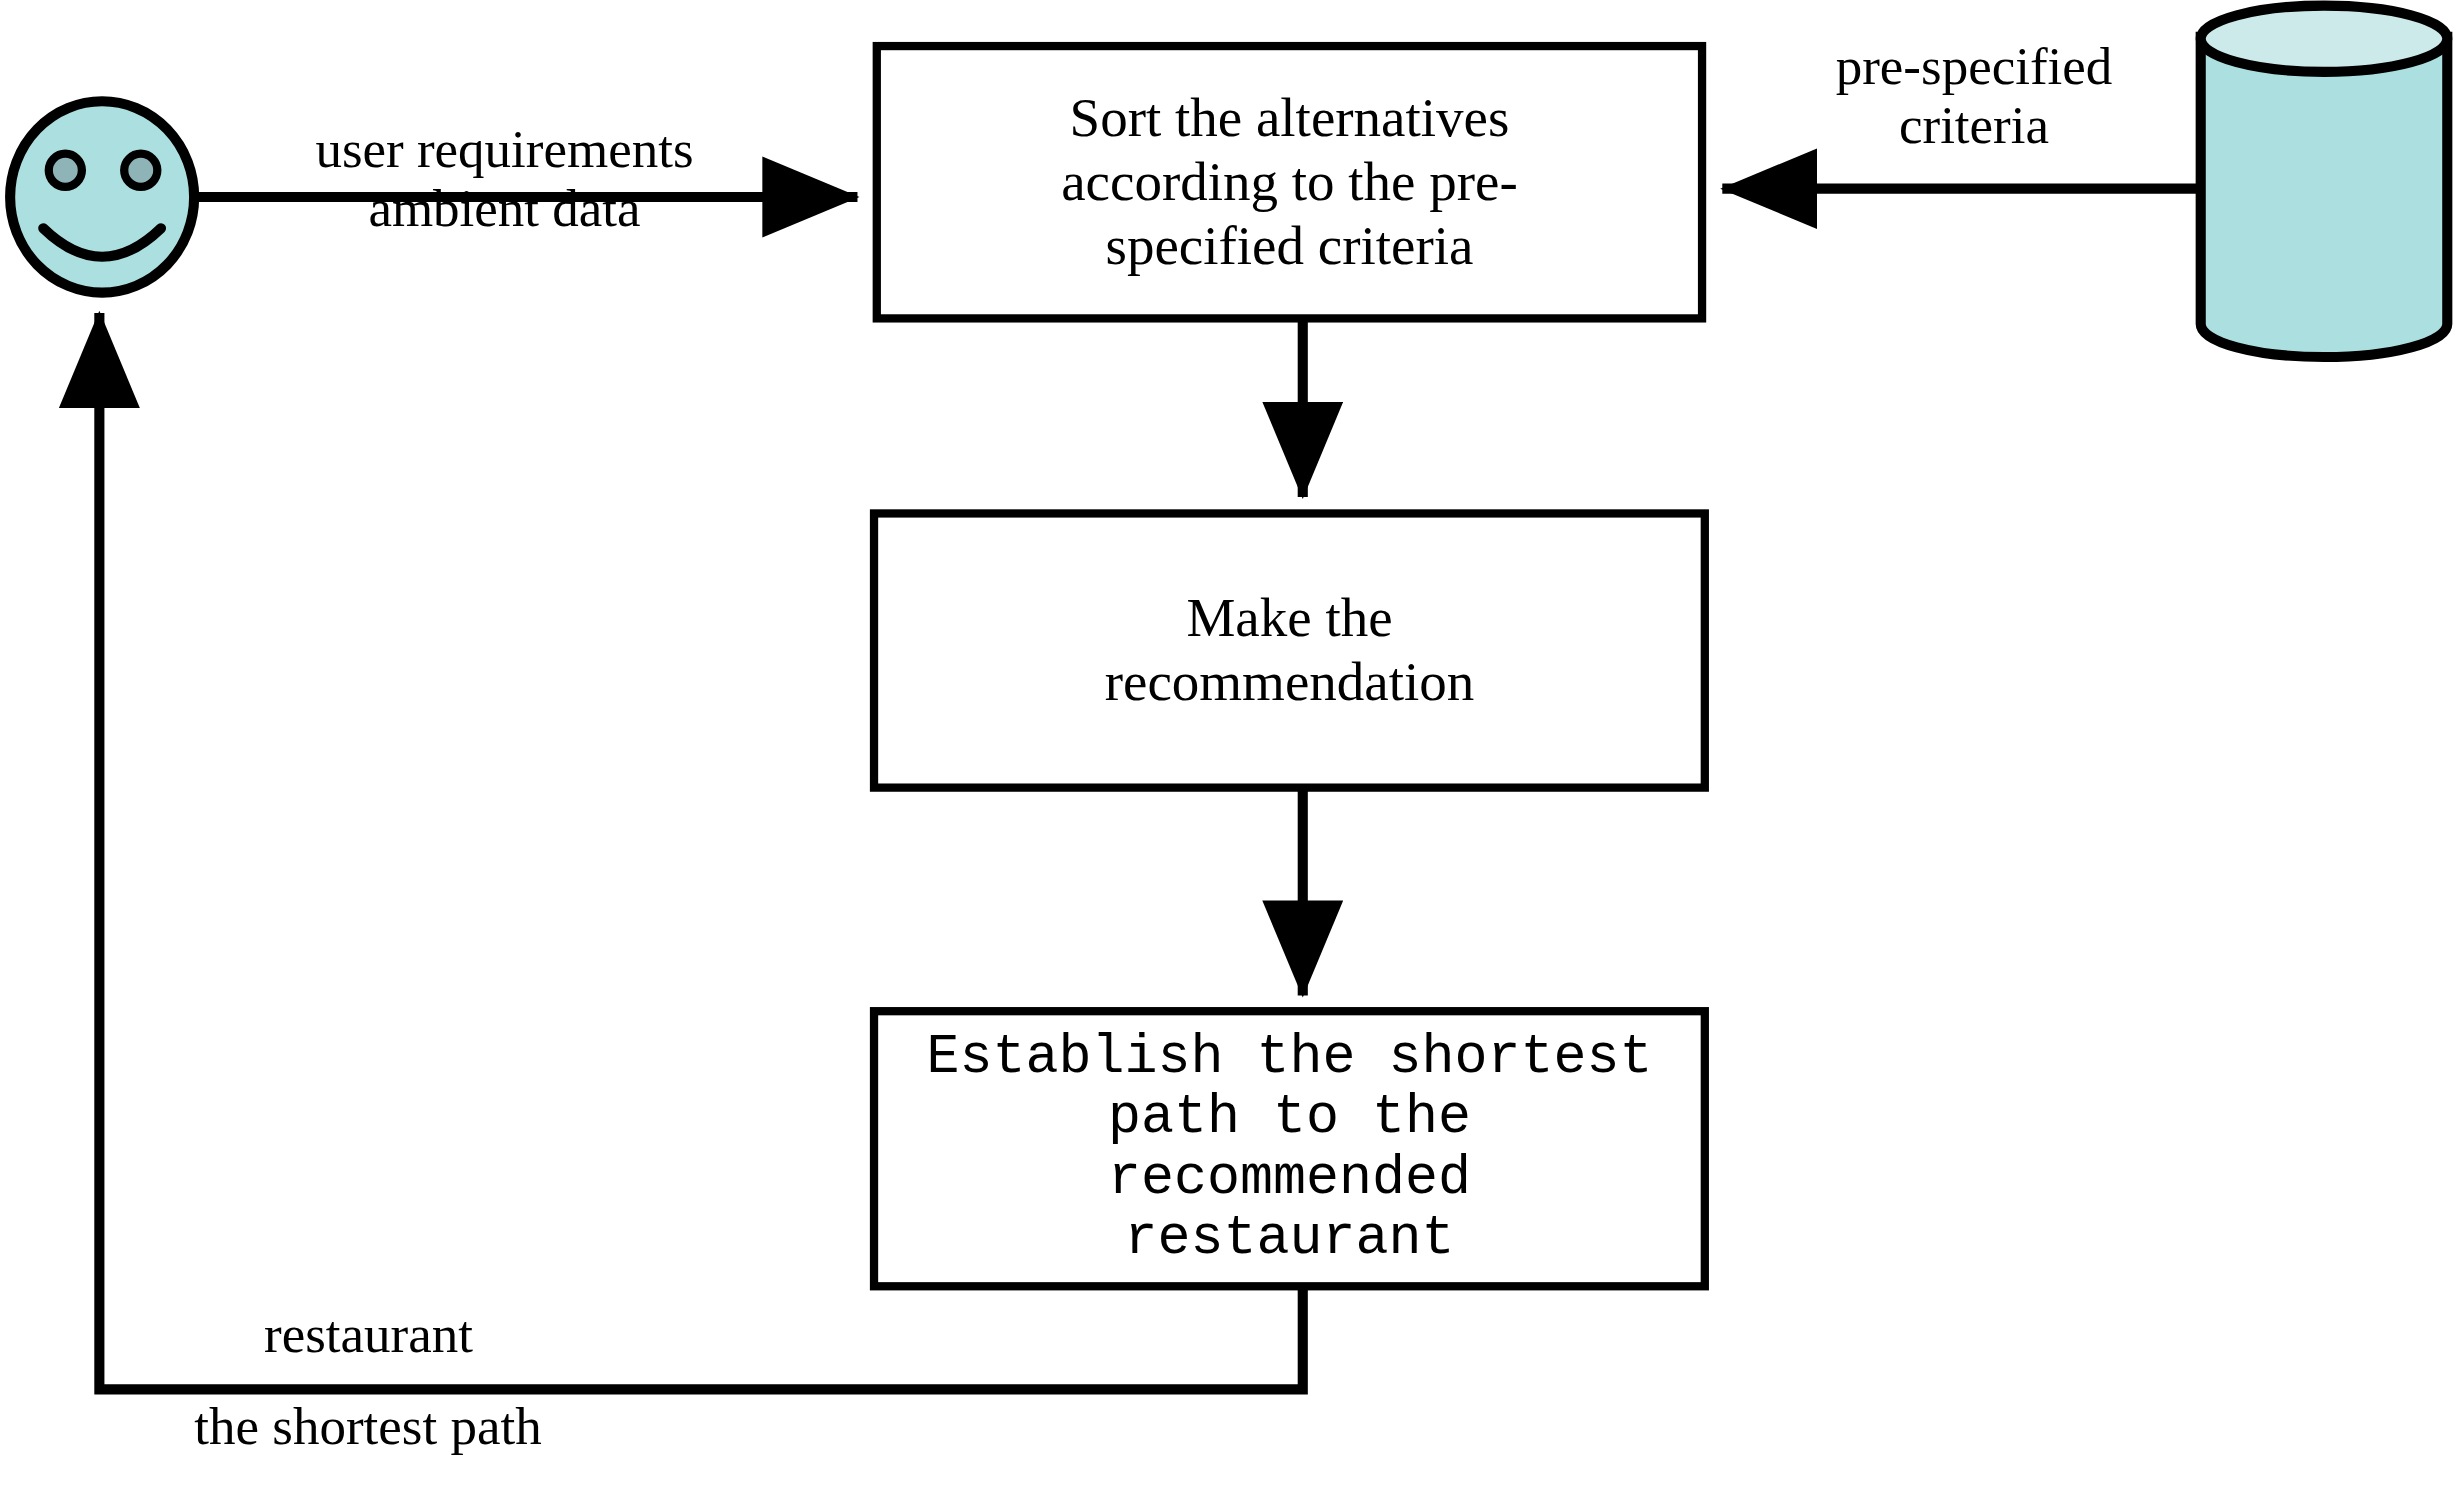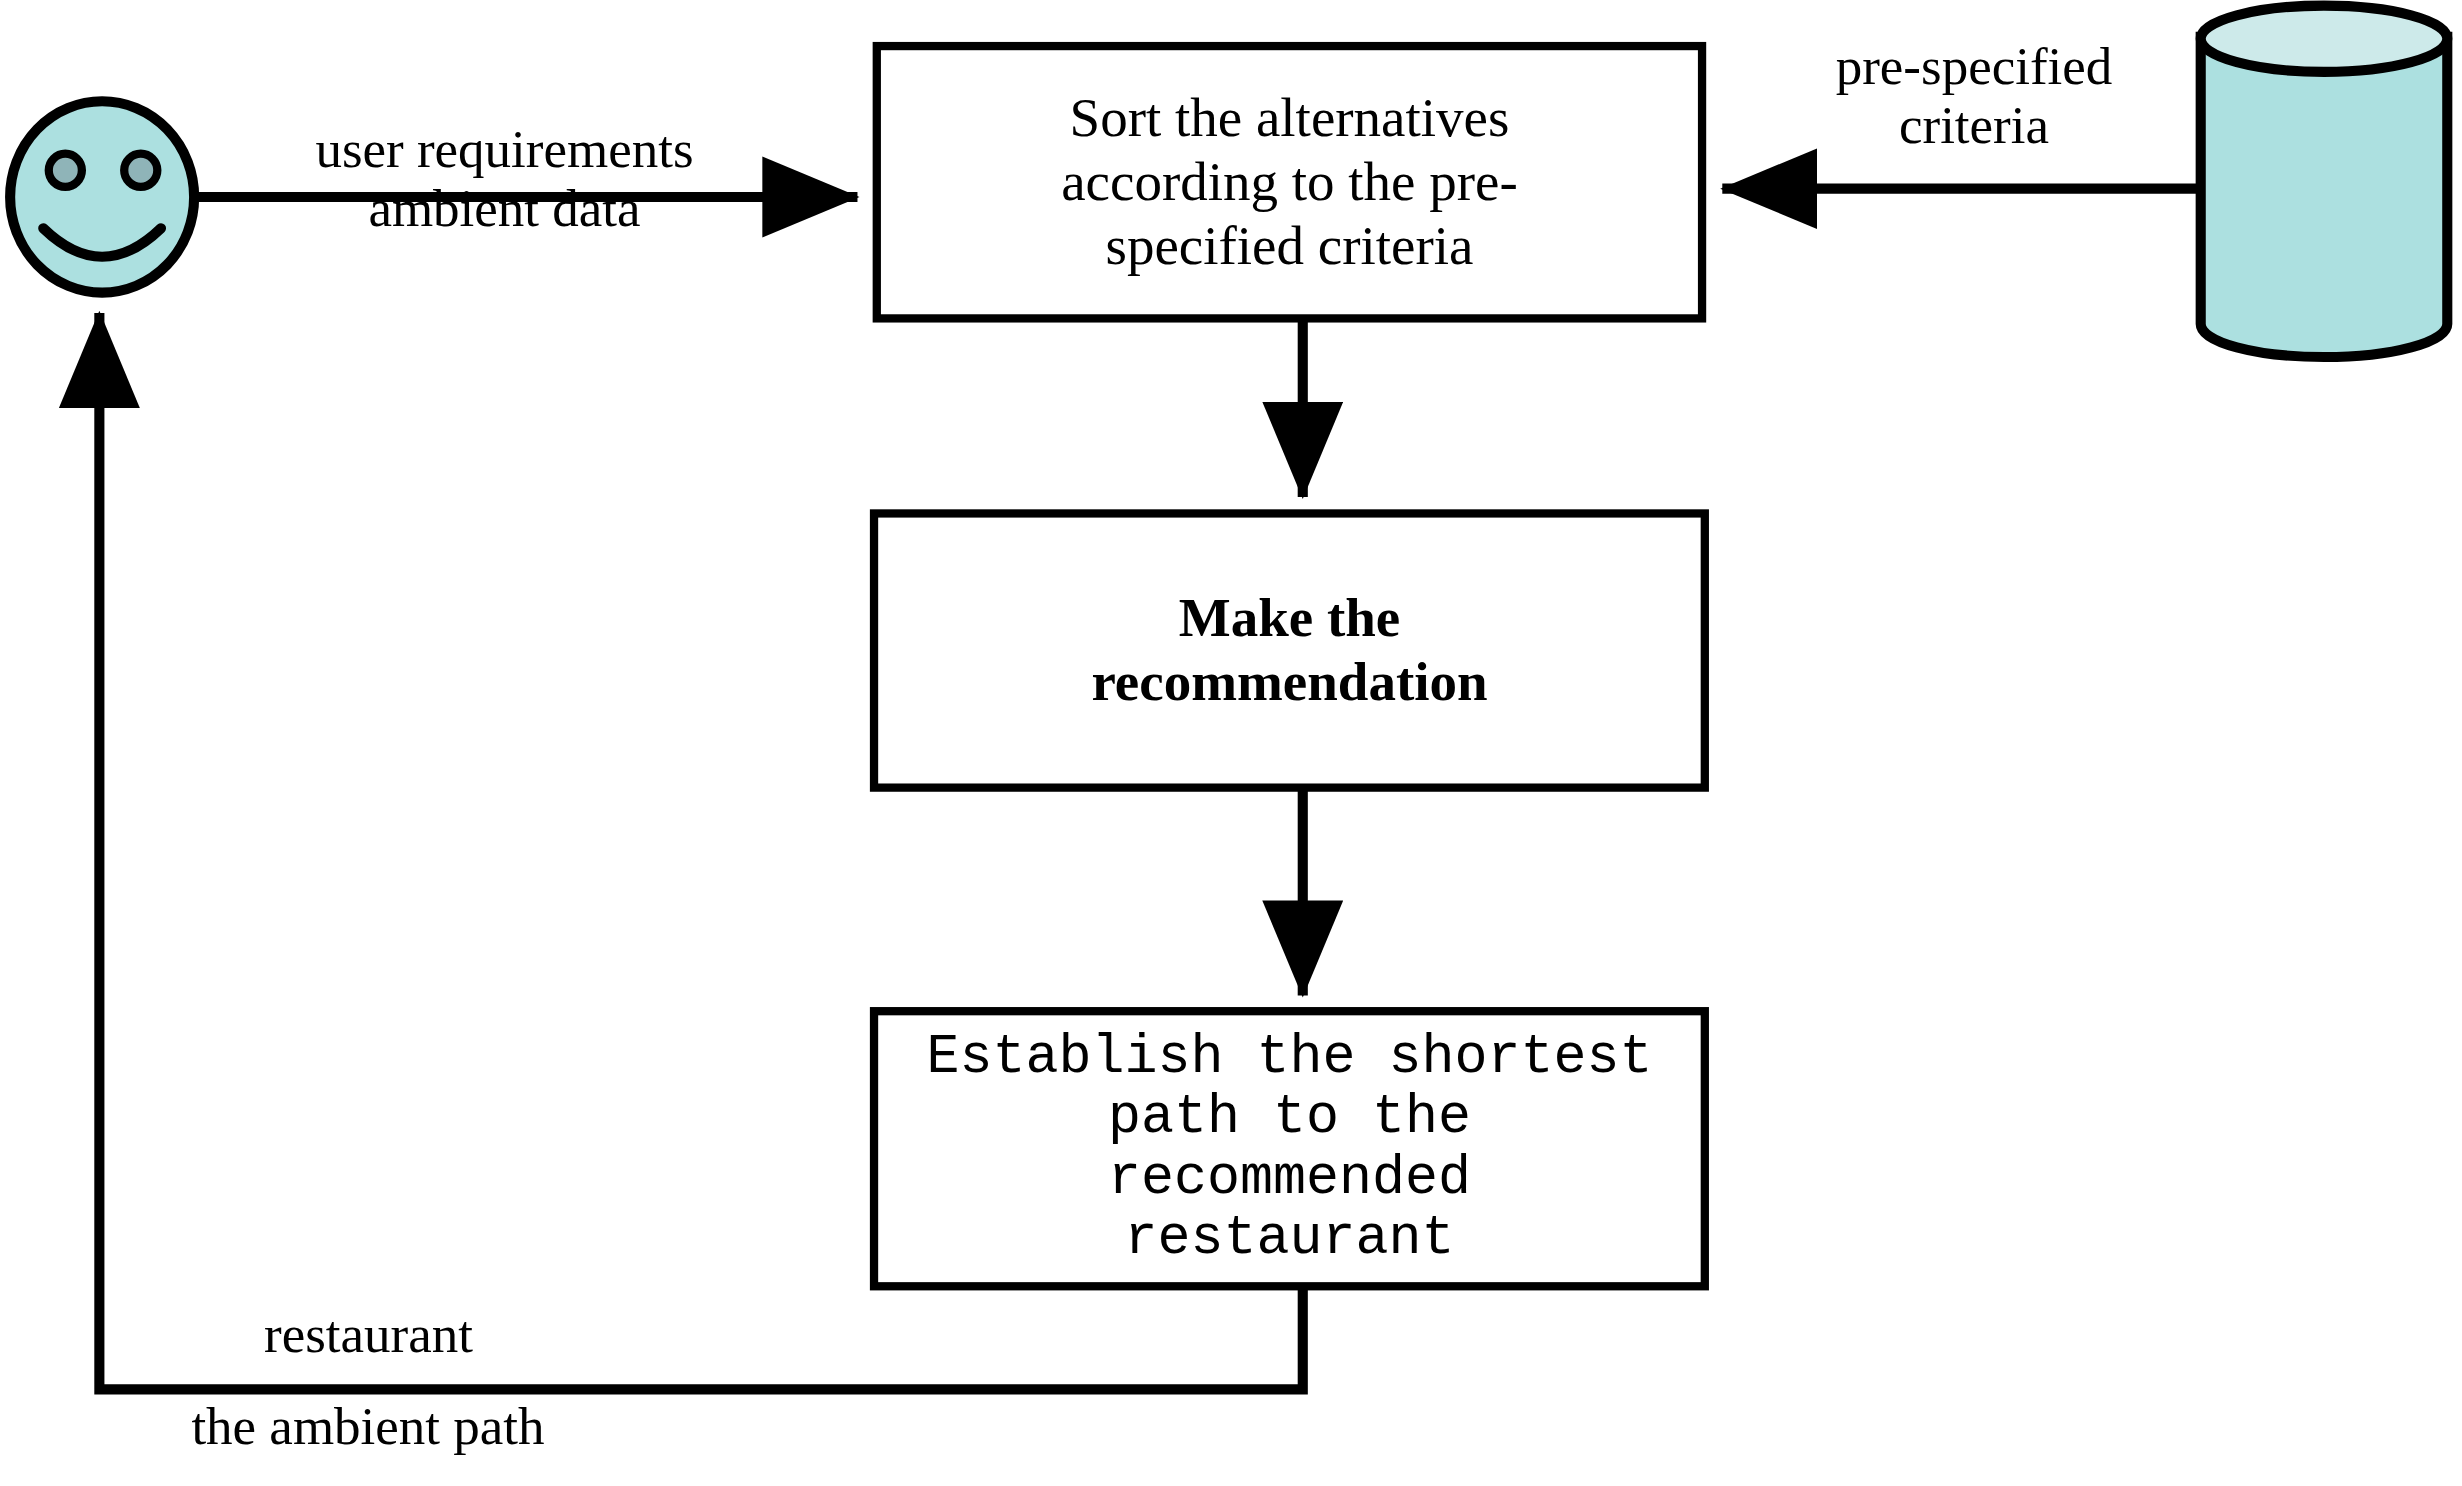--- a/index.html
+++ b/index.html
@@ -96,32 +96,32 @@
 
     <line x1="1416" y1="856" x2="1416" y2="1082" stroke="#000000" stroke-width="11" marker-end="url(#arrowDown)"></line>
 
     <path d="M1416,1398 L1416,1510 L108,1510 L108,340" fill="none" stroke="#000000" stroke-width="11" marker-end="url(#arrowUp)"></path>
   </svg>
 
   <div class="node-label" style="left:877px; top:46px; width:825px; height:272px;">Sort the alternatives
 according to the pre-
 specified criteria</div>
 
-  <div class="node-label" style="left:874px; top:513px; width:831px; height:274px;font-weight:bold;">Make the
+  <div class="node-label" style="left:874px; top:513px; width:831px; height:274px;">Make the
 recommendation</div>
 
   <div class="node-label" style="left:874px; top:1011px; width:831px; height:275px; line-height:1.1;font-family:Liberation Mono, monospace;">Establish the shortest
 path to the
 recommended
 restaurant</div>
 
   <div class="edge-label" style="left:1758px; top:37px; width:432px;">pre-specified
 criteria</div>
 
   <div class="edge-label" style="left:219px; top:120px; width:571px;">user requirements
 ambient data</div>
 
   <div class="edge-label" style="left:166px; top:1305px; width:405px;">restaurant</div>
 
-  <div class="edge-label" style="left:101px; top:1397px; width:534px;">the ambient path</div>
+  <div class="edge-label" style="left:101px; top:1397px; width:534px;">the shortest path</div>
 
 </div>
 
 
 </body></html>

